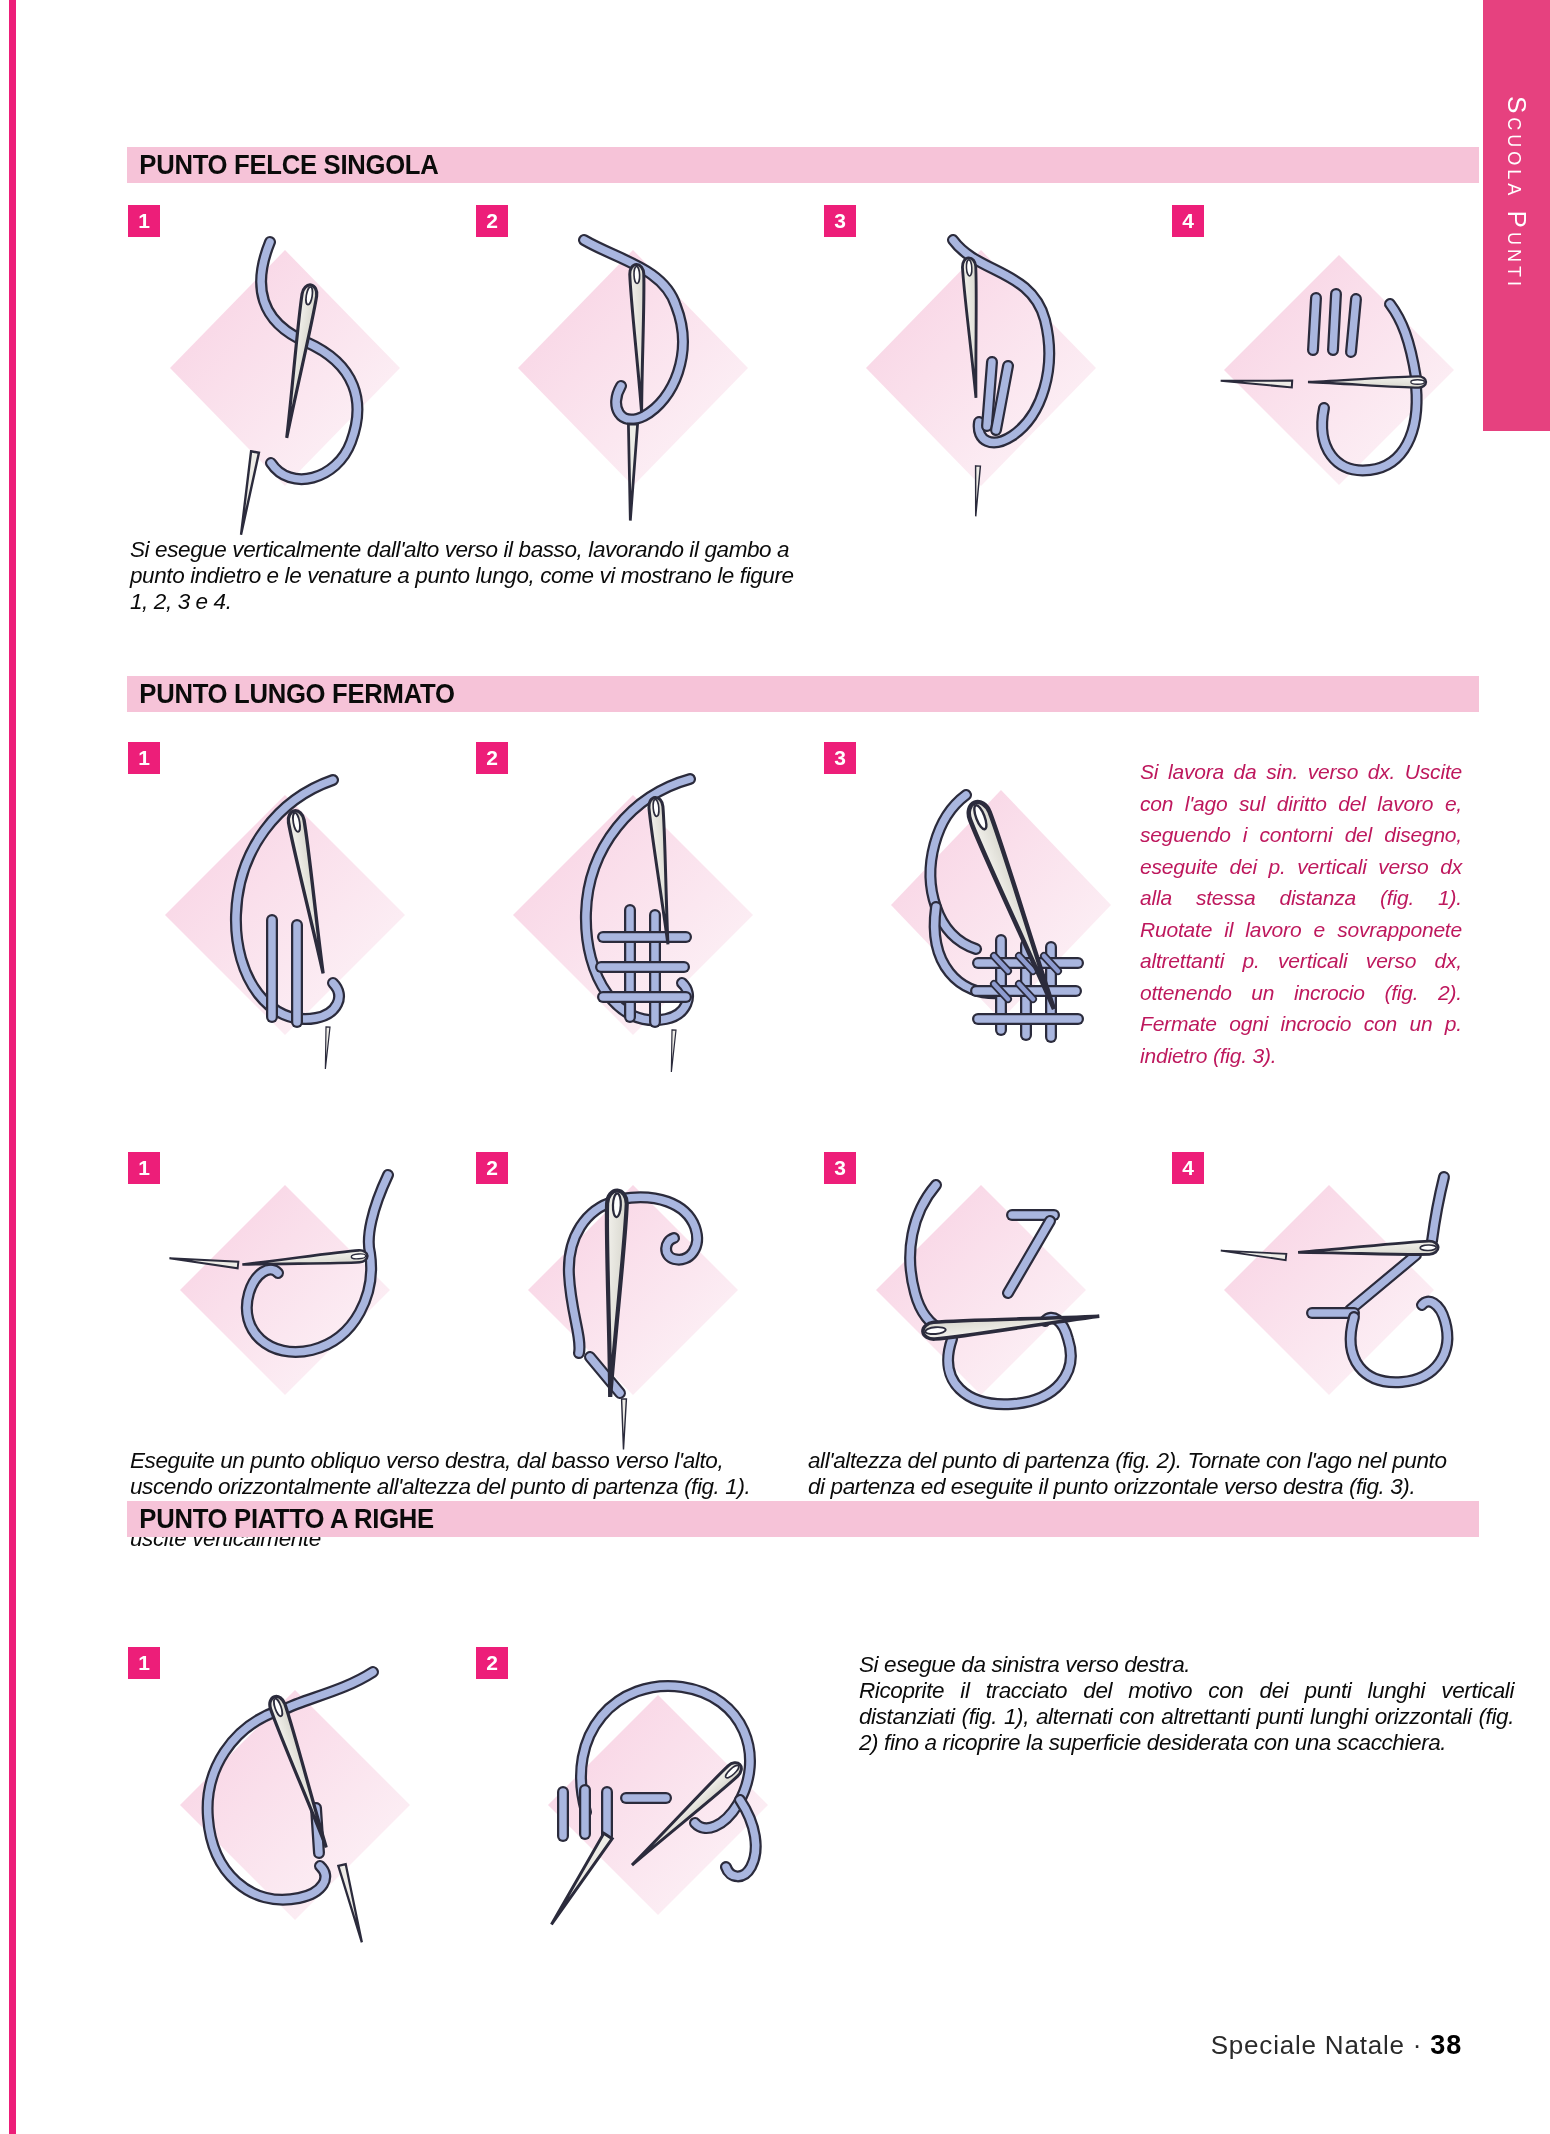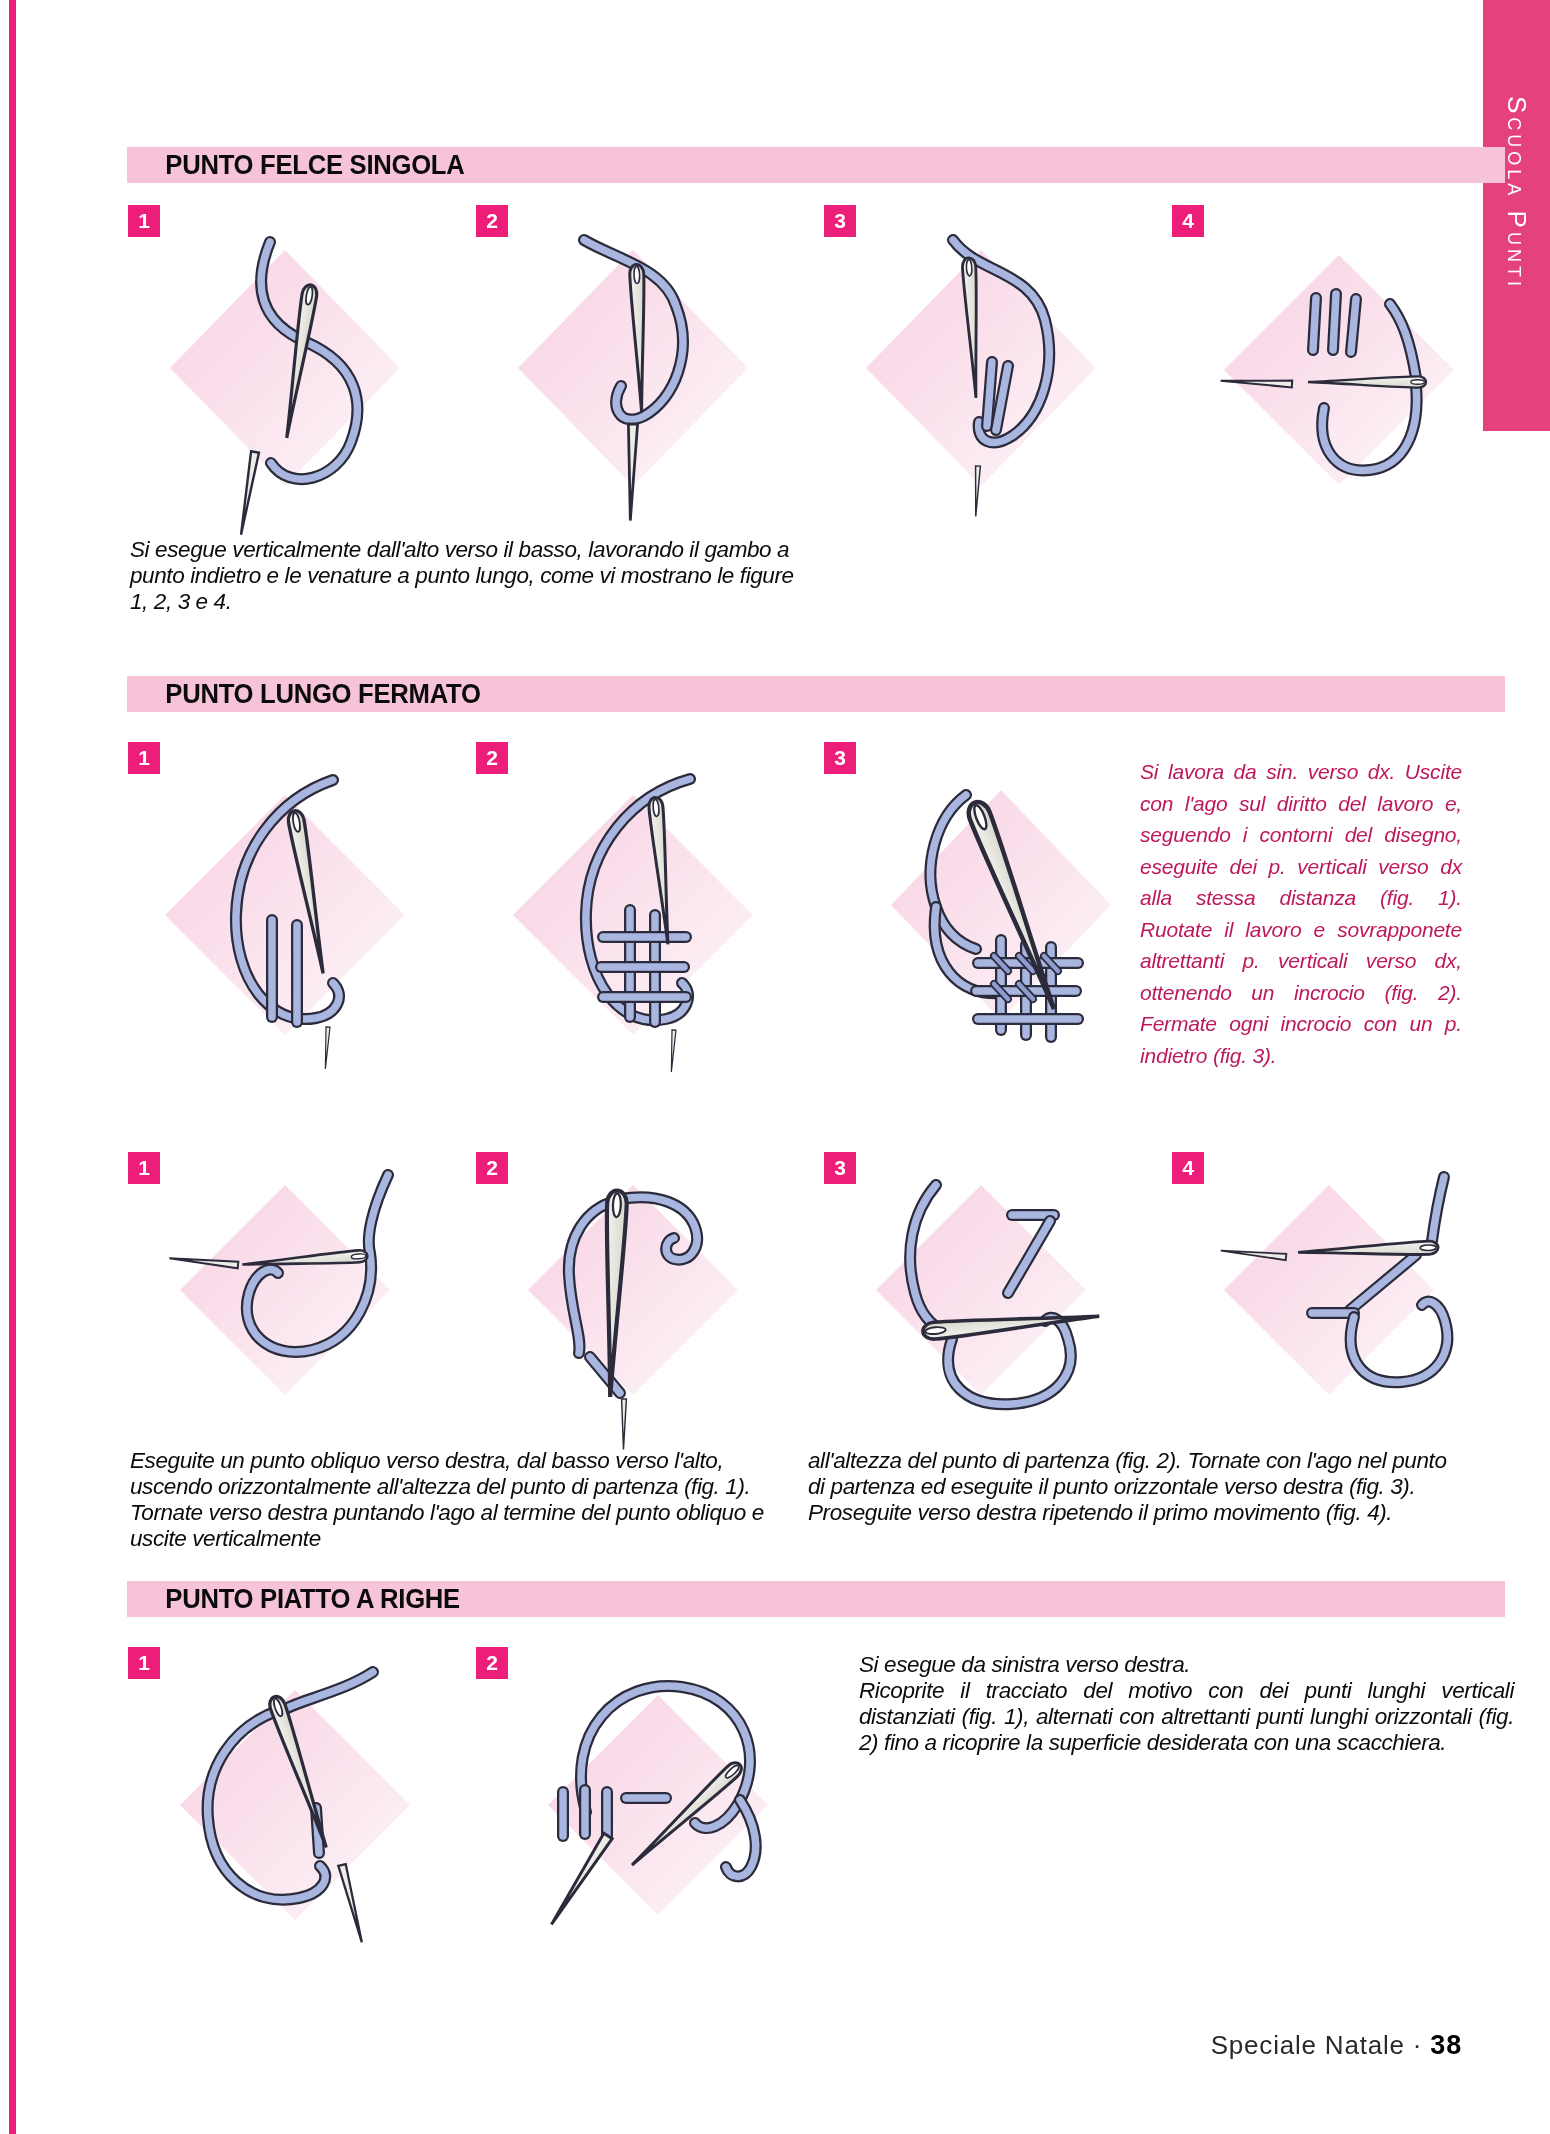--- a/index.html
+++ b/index.html
@@ -4,21 +4,21 @@
 <style>
   html,body{margin:0;padding:0;background:#ffffff;}
   .page{position:relative;width:1550px;height:2134px;background:#ffffff;overflow:hidden;
         font-family:"Liberation Sans",sans-serif;}
   .stripe{position:absolute;left:9px;top:0;width:7px;height:100%;background:#ed1e79;}
   .tab{position:absolute;left:1483px;top:0;width:67px;height:431px;background:#e6417f;
        display:flex;align-items:center;justify-content:center;}
   .tab span{writing-mode:vertical-rl;color:#ffffff;font-size:26px;letter-spacing:4px;
        font-variant:small-caps;padding-bottom:46px;}
   .band{position:absolute;left:127px;width:1352px;height:36px;background:#f6c3d8;
-        display:flex;align-items:center;padding-left:26px;}
+        display:flex;align-items:center;}
   .band .t{font-weight:700;font-size:27px;color:#0b0b0b;letter-spacing:-0.3px;padding-left:13px;
         transform:scaleX(0.95);transform-origin:left center;white-space:nowrap;}
   .badge{position:absolute;width:32px;height:32px;background:#ed1e79;color:#ffffff;
         font-weight:700;font-size:21px;display:flex;align-items:center;justify-content:center;z-index:5;}
   .fig{position:absolute;overflow:visible;}
   .para{position:absolute;font-style:italic;font-size:22.5px;line-height:26px;color:#0b0b0b;
         letter-spacing:-0.4px;}
   .just{text-align:justify;margin-left:39px;}
   .side2{position:absolute;left:1140px;top:756px;width:322px;text-align:justify;
         font-style:italic;font-size:21px;line-height:31.5px;color:#be185d;letter-spacing:-0.2px;}
@@ -234,21 +234,21 @@
       <path class="t-in" d="M148,168 L190,168"></path>
     <path class="t-out" d="M190,172 C178,215 200,240 238,237 C272,234 290,208 281,176 C276,158 264,152 258,160"></path>
     <path class="t-in" d="M190,172 C178,215 200,240 238,237 C272,234 290,208 281,176 C276,158 264,152 258,160"></path>
     <use href="#ndl" transform="translate(286,102) rotate(88) scale(0.95)"></use>
     <use href="#tipp" transform="translate(122,112) rotate(96) scale(0.78)"></use>
   </svg>
 
   <div class="para" style="left:130px;top:1448px;width:668px">Eseguite un punto obliquo verso destra, dal basso verso l'alto, uscendo orizzontalmente all'altezza del punto di partenza (fig. 1). Tornate verso destra puntando l'ago al termine del punto obliquo e uscite verticalmente</div>
   <div class="para" style="left:808px;top:1448px;width:655px">all'altezza del punto di partenza (fig. 2).  Tornate con l'ago nel punto di partenza ed eseguite il punto orizzontale verso destra (fig. 3). Proseguite verso destra ripetendo il primo movimento (fig. 4).</div>
 
-  <div class="band" style="top:1581px">
+  <div class="band" style="top:1501px">
     <span class="t">PUNTO PIATTO A RIGHE</span>
   </div>
 
   <div class="badge" style="left:128px;top:1647px">1</div>
   <div class="badge" style="left:476px;top:1647px">2</div>
 
   <svg class="fig" style="left:120px;top:1640px" width="330" height="310" viewBox="0 0 330 310">
     <polygon points="175,50 290,165 175,280 60,165" fill="url(#dg)"></polygon>
     <path class="t-out" d="M253,32 C222,52 186,58 163,70"></path>
     <path class="t-in" d="M253,32 C222,52 186,58 163,70"></path>

